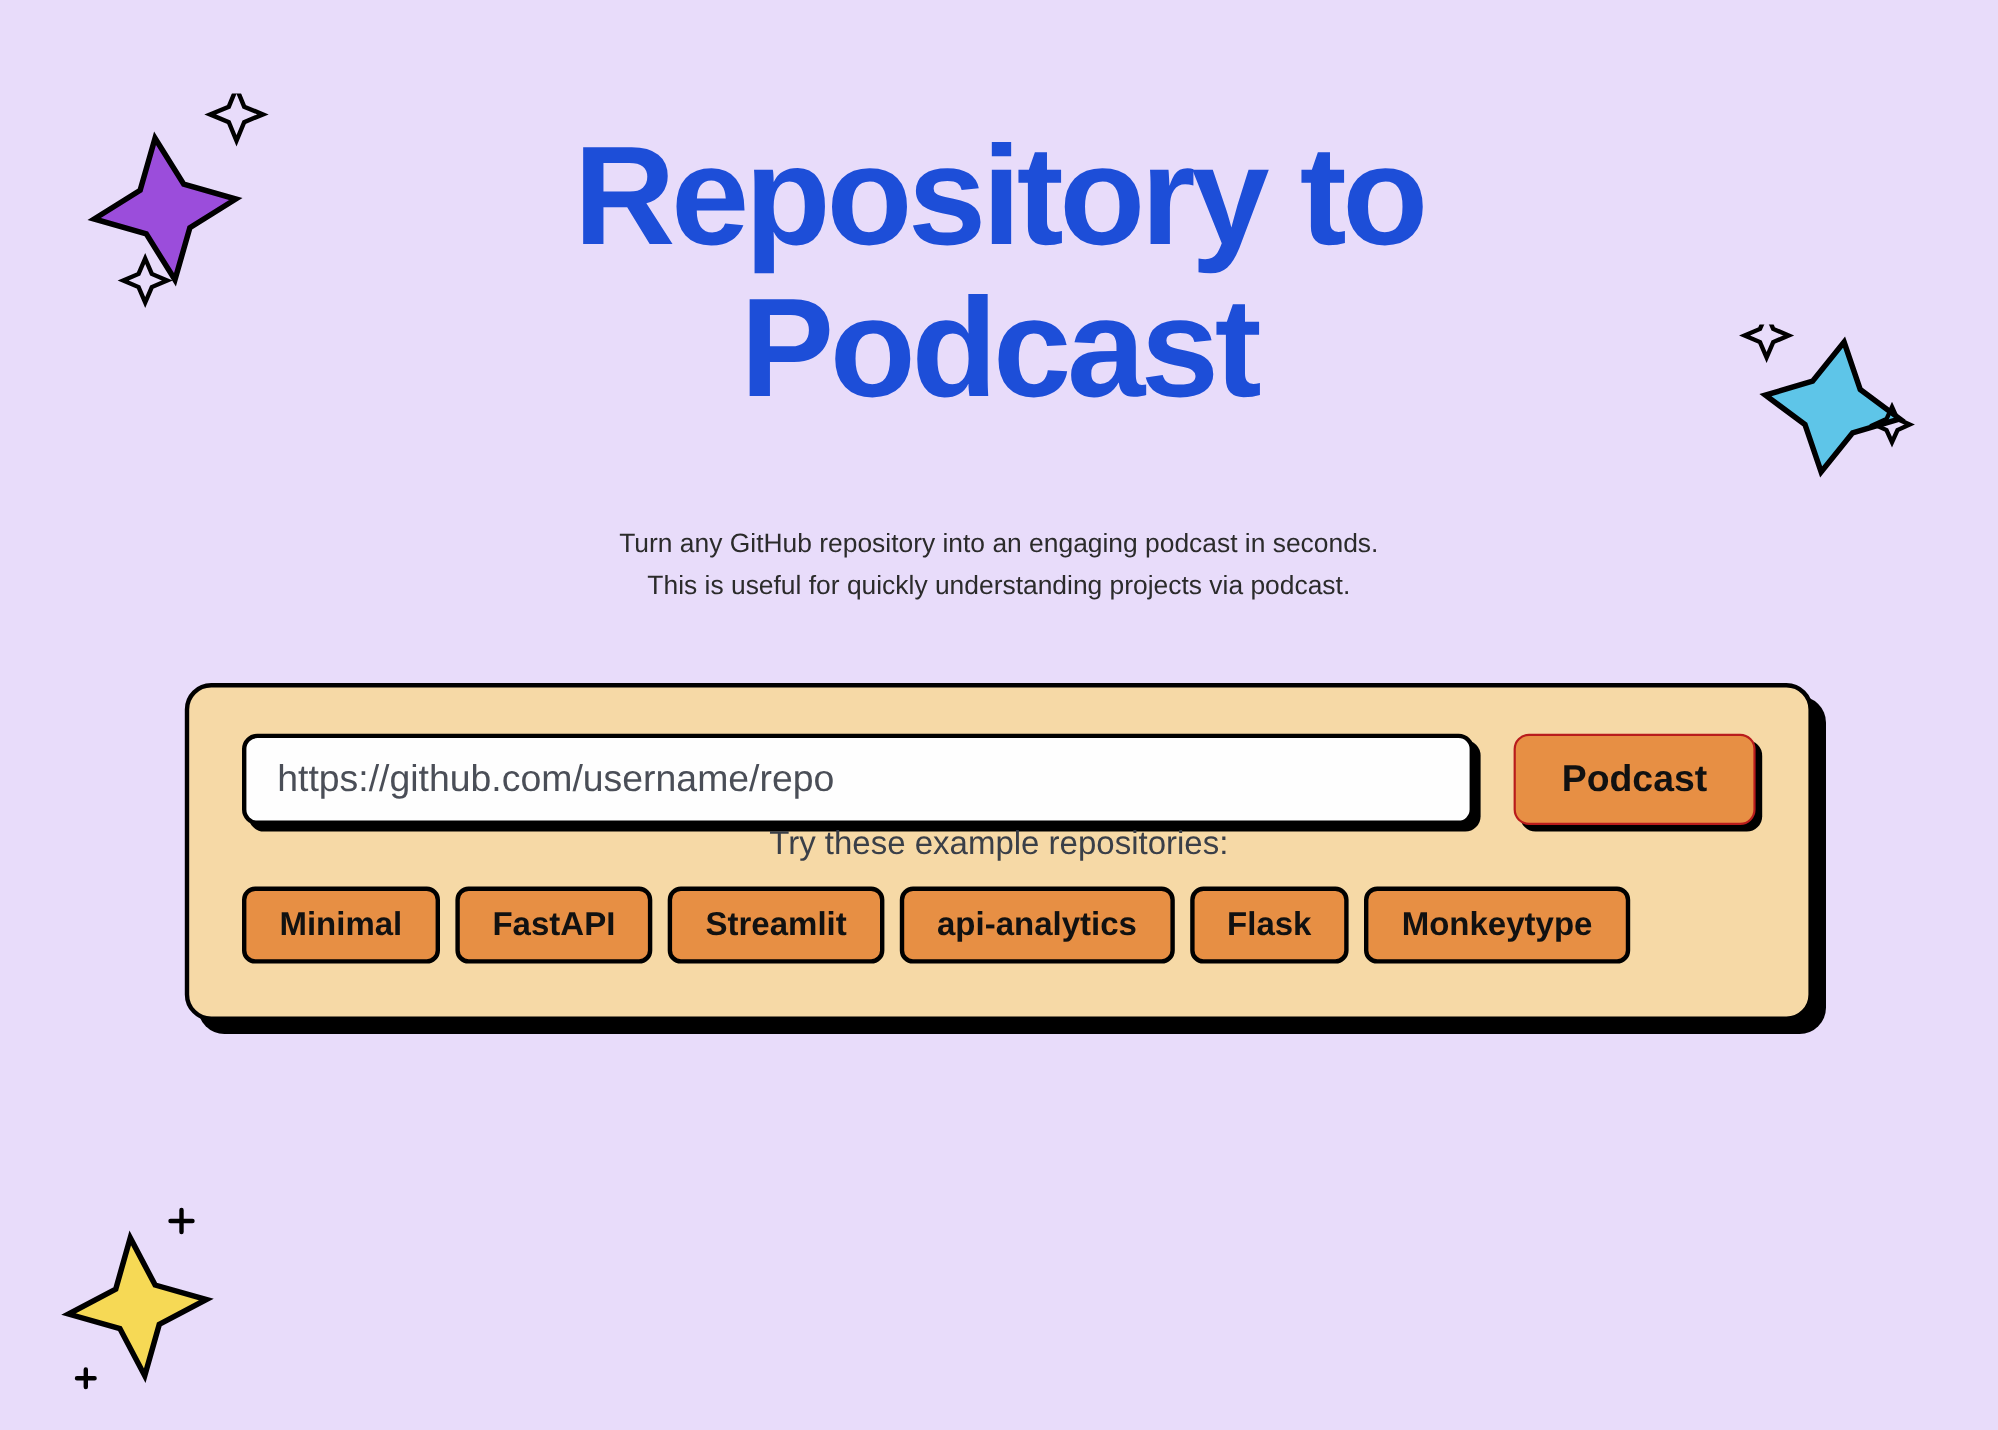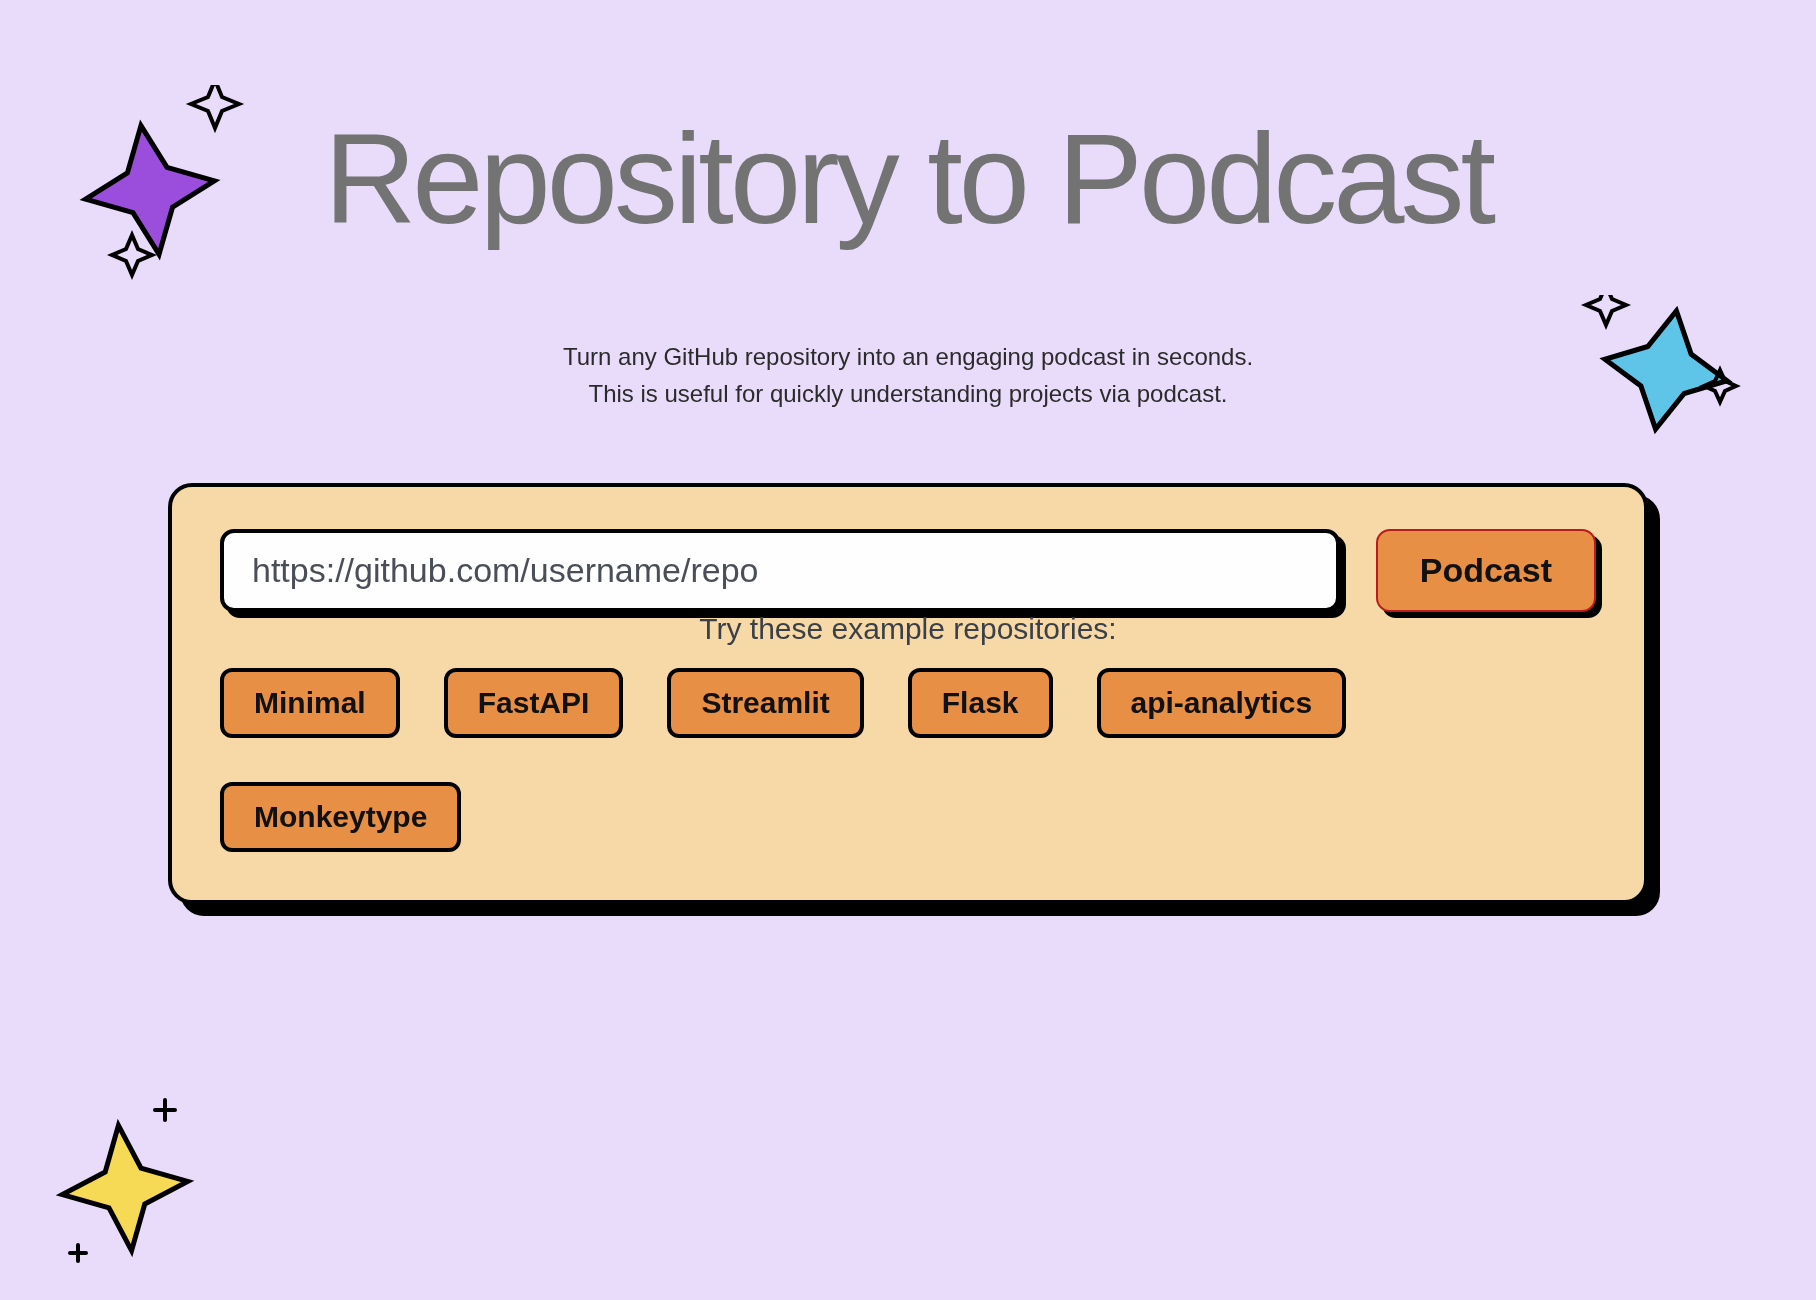--- a/index.html
+++ b/index.html
@@ -10,24 +10,24 @@
     height: 1300px;
     position: relative;
     overflow: hidden;
   }
   .hero {
     text-align: center;
     padding-top: 110px;
   }
   .title {
     font-size: 128px;
-    font-weight: 400;
+    font-weight: 700;
     letter-spacing: -4px;
     line-height: 1.08;
-    color: #737373;
+    color: #1d4ed8;
     max-width: 1200px;
     margin: 0 auto;
   }
   .subtitle {
     margin-top: 90px;
     font-size: 24px;
     color: #2b2b2b;
     line-height: 1.55;
   }
   .subtitle p { margin: 0 auto; }
@@ -81,21 +81,21 @@
     cursor: pointer;
     box-shadow: 6px 6px 0 0 #000;
   }
   .examples-label {
     font-size: 30px;
     color: #3a3f48;
   }
   .examples-row {
     margin-top: 22px;
     display: flex;
-    gap: 44px;
+    gap: 14px;
     flex-wrap: wrap;
   }
   .example-btn {
     font-size: 30px;
     font-weight: 600;
     padding: 14px 30px;
     border: 4px solid #000;
     border-radius: 12px;
     background: #E78F44;
     color: #111;
@@ -140,19 +140,19 @@
     <div class="card">
       <div class="input-row">
         <input type="text" class="url-input" placeholder="https://github.com/username/repo" style="">
         <button class="podcast-btn">Podcast</button>
       </div>
       <div class="examples-label">Try these example repositories:</div>
       <div class="examples-row">
         <button class="example-btn">Minimal</button>
         <button class="example-btn">FastAPI</button>
         <button class="example-btn">Streamlit</button>
+        <button class="example-btn">api-analytics</button>
         <button class="example-btn">Flask</button>
-        <button class="example-btn">api-analytics</button>
         <button class="example-btn">Monkeytype</button>
       </div>
     </div>
   </div>
 </div>
 
 </body></html>

